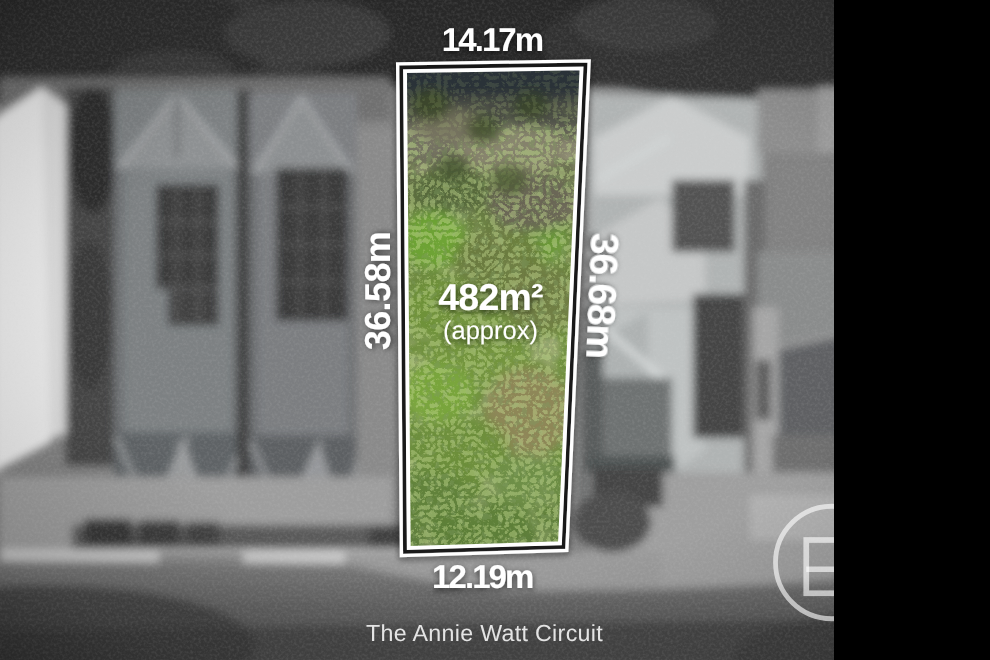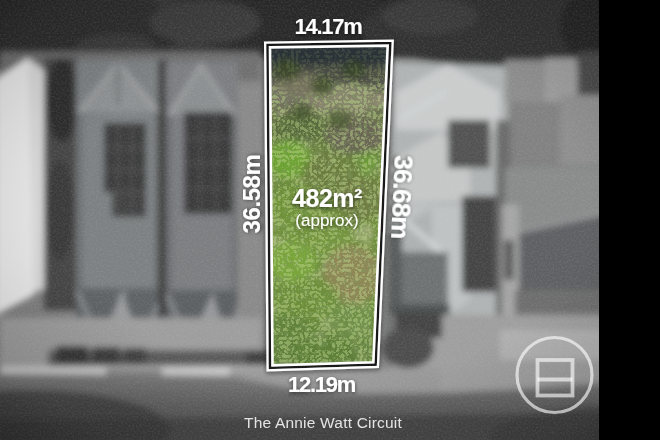--- a/index.html
+++ b/index.html
@@ -1,16 +1,16 @@
 <!DOCTYPE html>
 <html><head>
 <meta charset="utf-8">
 <style>
   html,body{margin:0;padding:0;background:#000;}
-  #canvas{position:relative;width:599px;height:440px;overflow:hidden;background:#7e7e7e;
+  #canvas{position:relative;width:556px;height:440px;overflow:hidden;background:#7e7e7e;
           font-family:"Liberation Sans", sans-serif;}
   svg{display:block}
 </style>
 </head>
 <body>
 <div id="canvas">
 <svg width="660" height="440" viewBox="0 0 660 440">
 <defs>
   <filter id="b2" x="-20%" y="-20%" width="140%" height="140%">
           <feGaussianBlur stdDeviation="3"></feGaussianBlur>

